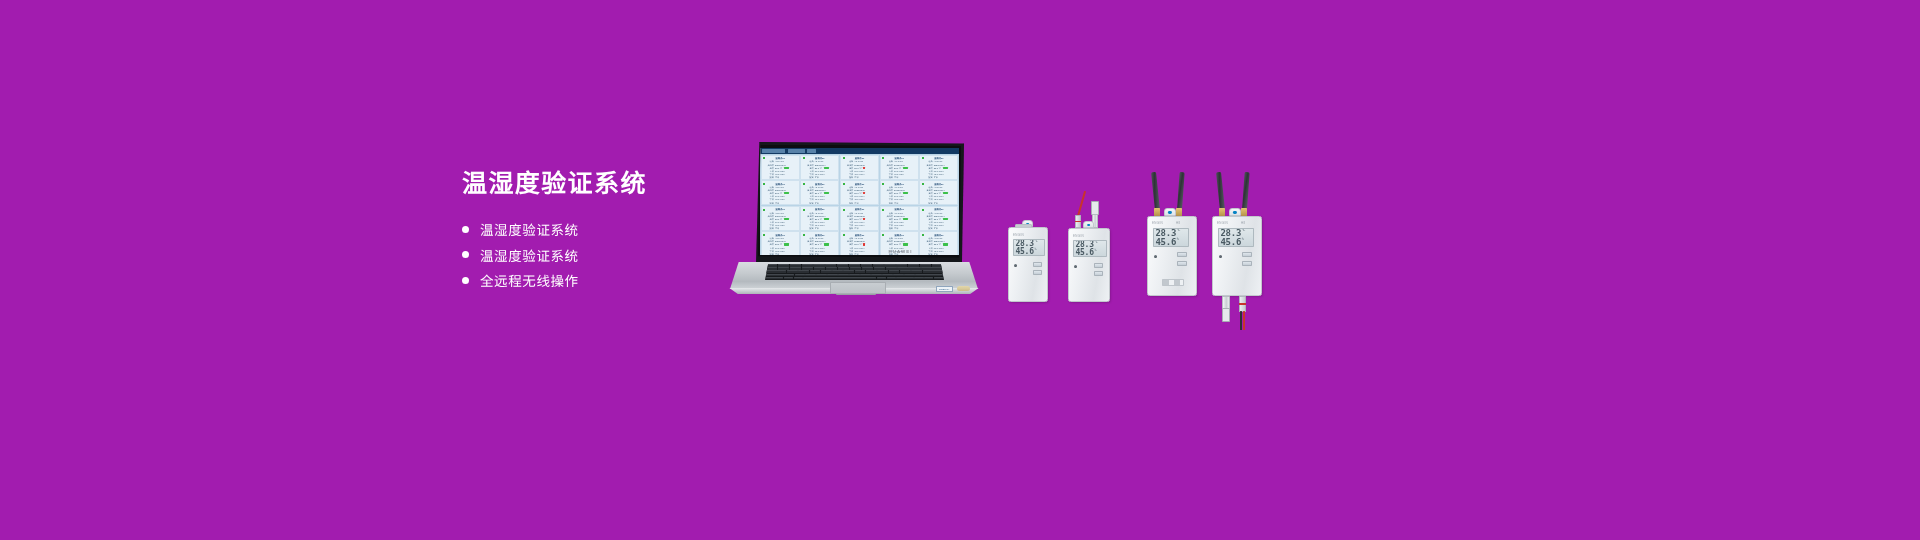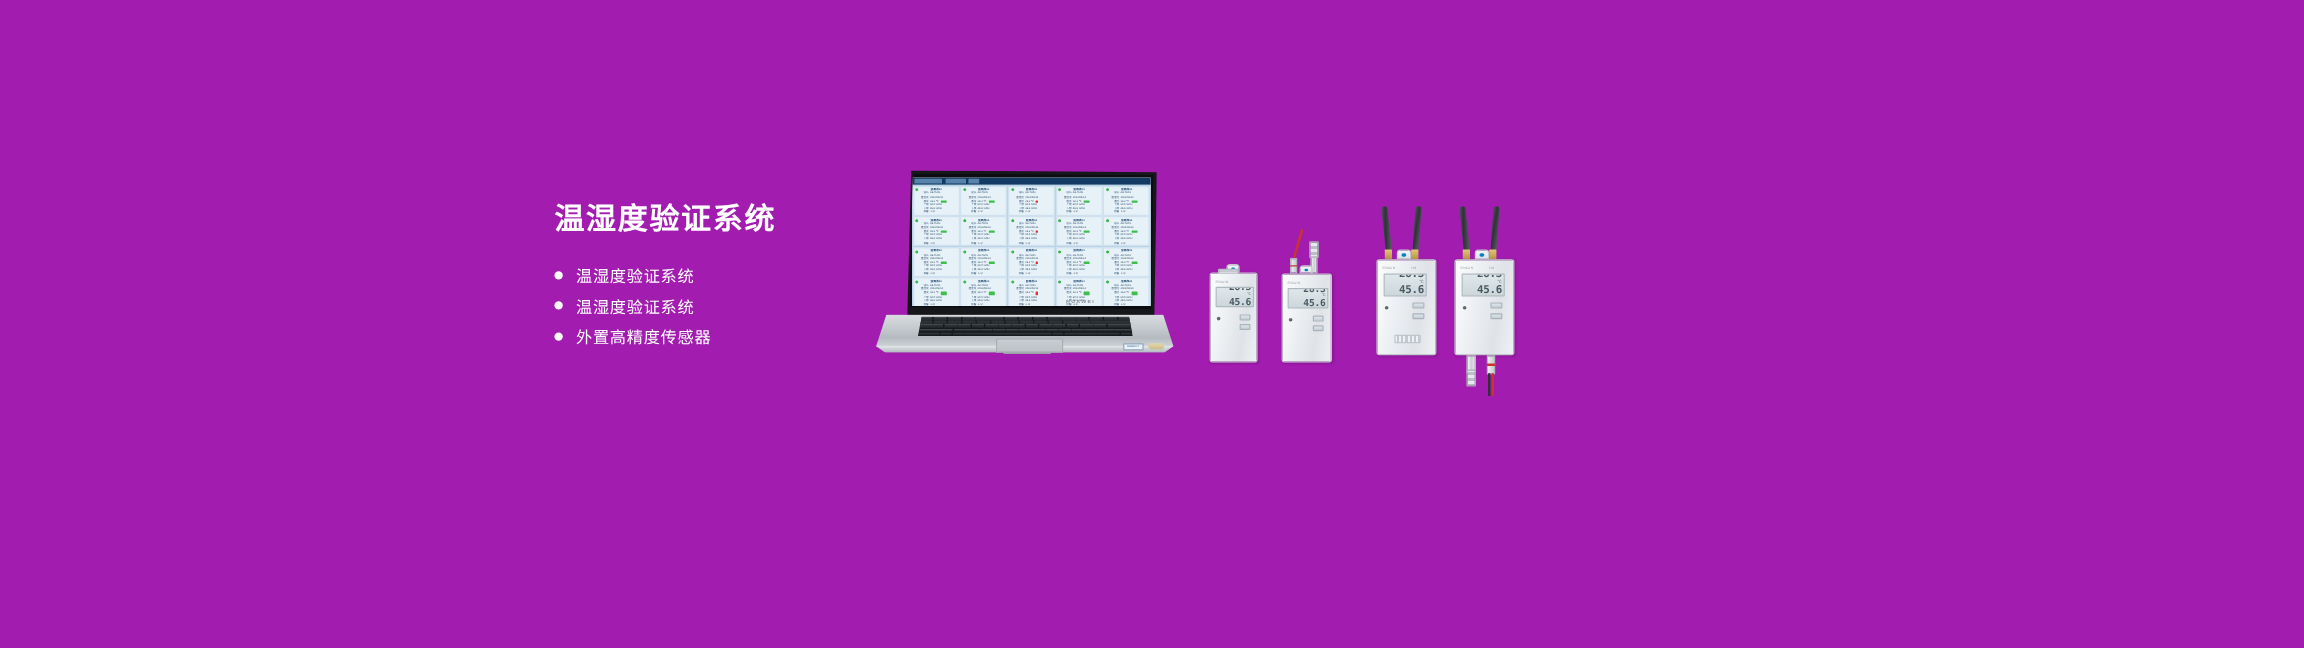--- a/index.html
+++ b/index.html
@@ -390,21 +390,21 @@
     background: linear-gradient(#dfe7ea, #ccd7dc);
     border: .6px solid #aeb9bf;
     border-radius: .8px;
     overflow: hidden;
     padding: .8px 1.4px;
     display: flex;
     flex-direction: column;
     justify-content: center;
   }
 
-  .lcd-line { display: flex; align-items: flex-end; line-height: 1; flex-direction: column; }
+  .lcd-line { display: flex; line-height: 1; }
 
   .lcd-num {
     font-family: "DejaVu Sans Mono", monospace;
     font-weight: bold;
     color: #4a5a63;
     letter-spacing: -.2px;
   }
   .lcd-unit {
     font-family: "DejaVu Sans Mono", monospace;
     color: #5d6d76;
@@ -495,21 +495,21 @@
       <li class="feature-item">
         <span class="feature-dot"></span>
         <span class="feature-label">温湿度验证系统</span>
       </li>
       <li class="feature-item">
         <span class="feature-dot"></span>
         <span class="feature-label">温湿度验证系统</span>
       </li>
       <li class="feature-item">
         <span class="feature-dot"></span>
-        <span class="feature-label">外置高精度传感器</span>
+        <span class="feature-label">全远程无线操作</span>
       </li>
     </ul>
   </div>
 
   <div id="laptop">
 
     <div id="laptop-lid"></div>
 
     <div id="laptop-bezel">
 

